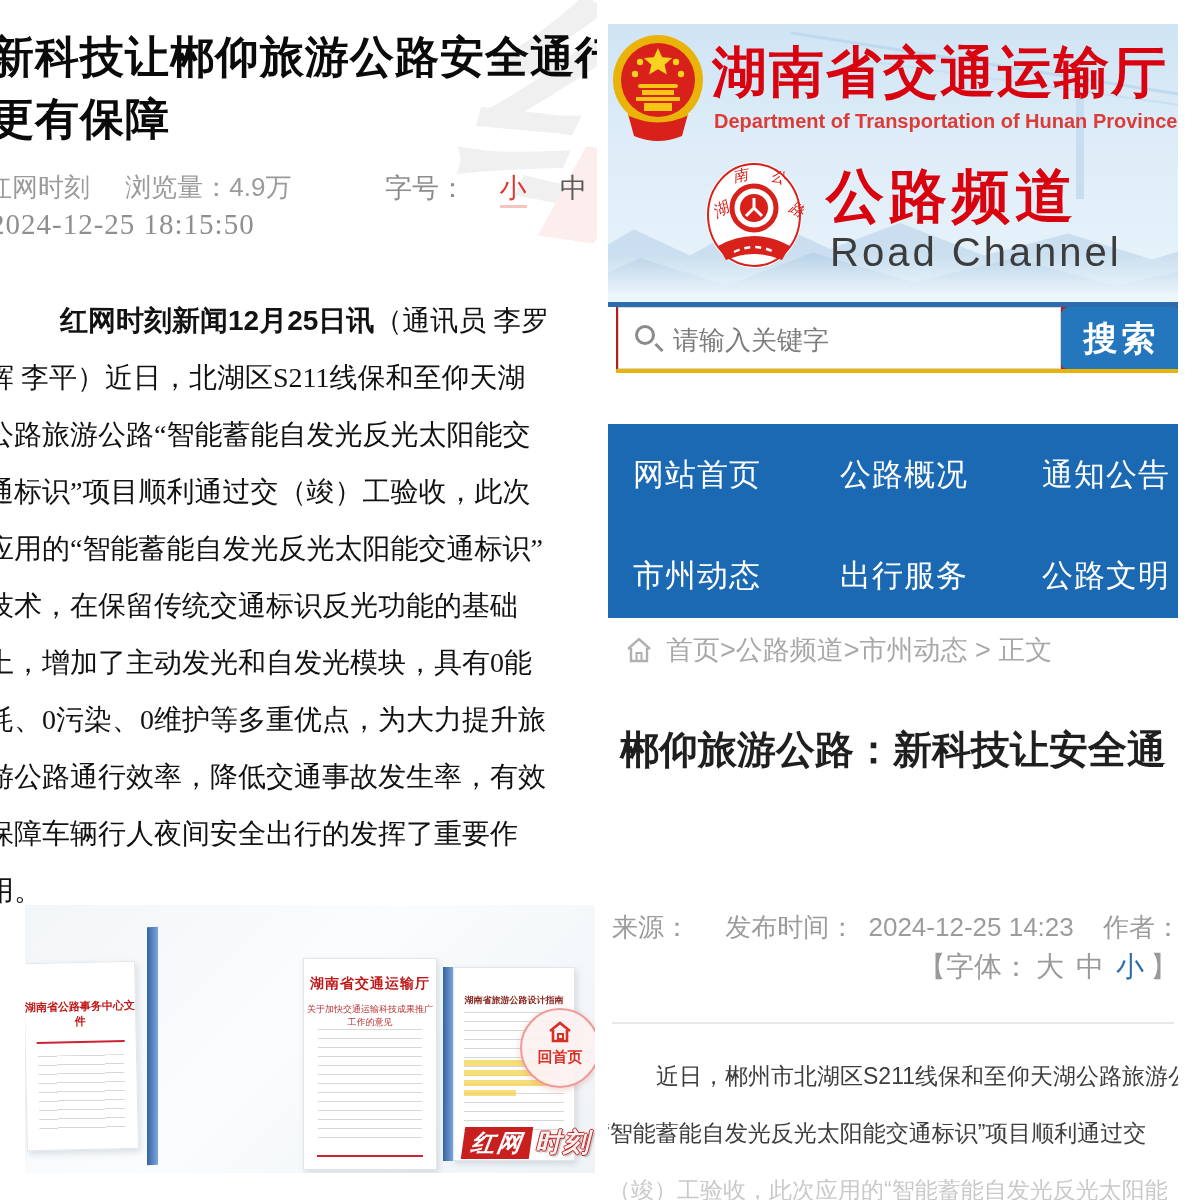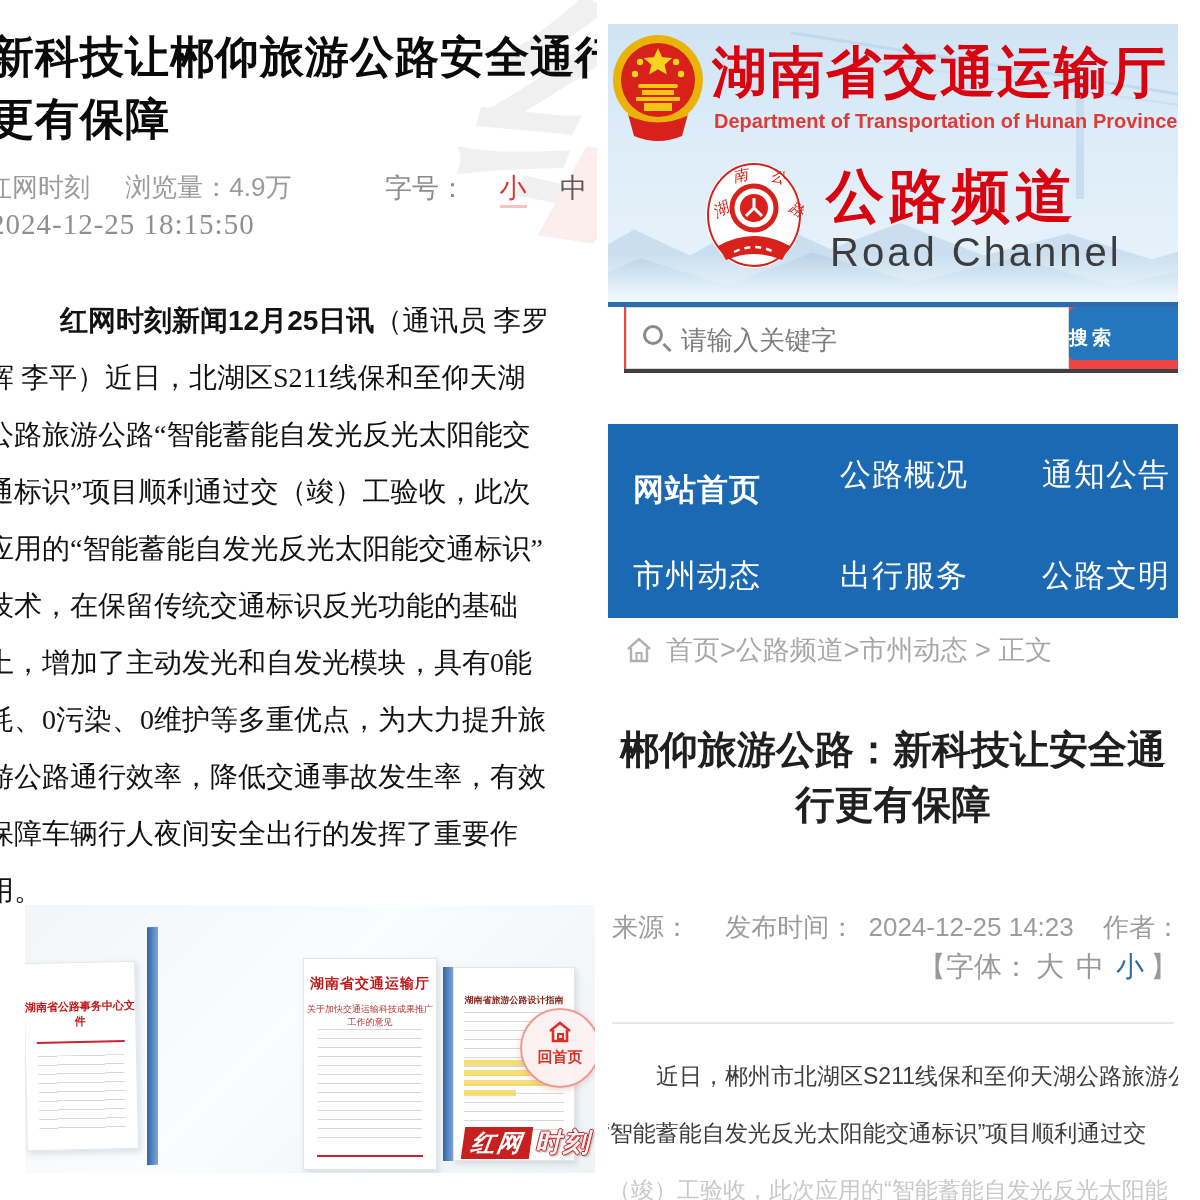--- a/index.html
+++ b/index.html
@@ -75,30 +75,30 @@
   .pylon { position:absolute; left:468px; top:55px; width:8px; height:120px; background:#c2daee; opacity:.8; }
 
   .emblem { position:absolute; left:4px; top:2px; }
   .banner-cn { position:absolute; left:104px; top:12px; font-size:55px; font-weight:bold; color:#d8030f; letter-spacing:2px; white-space:nowrap; }
   .banner-en { position:absolute; left:106px; top:86px; font-size:20px; font-weight:bold; color:#dc3c38; white-space:nowrap; }
   .chan-logo { position:absolute; left:96px; top:136px; }
   .chan-cn { position:absolute; left:218px; top:134px; font-size:58px; font-weight:bold; color:#d8030f; letter-spacing:5px; white-space:nowrap; }
   .chan-en { position:absolute; left:222px; top:206px; font-size:40px; color:#3c3c3c; letter-spacing:3px; white-space:nowrap; }
 
   .blue-bar { position:absolute; left:0; top:302px; width:570px; height:5px; background:#2a6cae; }
-  .search-row { position:absolute; left:16px; top:307px; width:570px; height:66px; border-bottom:4px solid #404040; background:#ef4444; }
+  .search-row { position:absolute; left:8px; top:307px; width:570px; height:66px; border-bottom:4px solid #eab308; background:#b91c1c; }
   .search-input { position:absolute; left:2px; top:0px; width:443px; height:62px; border:1px solid #d8d8d8; background:#fff; }
   .mag { position:absolute; left:16px; top:17px; width:20px; height:20px; border:3px solid #8a8a8a; border-radius:50%; }
   .mag::after { content:""; position:absolute; left:16px; top:18px; width:10px; height:3px; background:#8a8a8a; transform:rotate(45deg); }
   .placeholder { position:absolute; left:54px; top:15px; font-size:26px; color:#7d7d7d; }
-  .search-btn { position:absolute; left:445px; top:0px; width:121px; height:53px; background:#2577bd; color:#fff; font-size:19px; font-weight:bold; line-height:62px; border-radius:8px 8px 6px 6px; letter-spacing:4px; cursor:pointer; }
+  .search-btn { position:absolute; left:445px; top:0px; width:121px; height:62px; background:#2577bd; color:#fff; font-size:34px; font-weight:bold; text-align:center; line-height:62px; border-radius:8px 8px 6px 6px; letter-spacing:4px; cursor:pointer; }
 
   .nav { position:absolute; left:0; top:424px; width:570px; height:194px; background:#1b69b3; }
   .nav .nitem { position:absolute; color:#fff; font-size:31px; letter-spacing:1px; cursor:pointer; white-space:nowrap; }
-  .n0 { left:25px; top:45px;font-weight:bold; } .n1 { left:232px; top:30px; } .n2 { left:434px; top:30px; }
+  .n0 { left:25px; top:30px; } .n1 { left:232px; top:30px; } .n2 { left:434px; top:30px; }
   .n3 { left:25px; top:131px; } .n4 { left:232px; top:131px; } .n5 { left:434px; top:131px; }
 
   .breadcrumb { position:absolute; left:16px; top:632px; height:40px; color:#a8a8a8; font-size:27px; white-space:nowrap; }
   .breadcrumb svg { vertical-align:-6px; margin-right:12px; }
 
   .art-title { position:absolute; left:0; top:722px; width:570px; text-align:center; font-size:39px; font-weight:bold; color:#1f1f1f; line-height:55px; }
 
   .art-meta { position:absolute; left:4px; top:910px; width:566px; font-size:26px; color:#9c9c9c; white-space:nowrap; }
   .art-meta .lbl { margin-right:6px;text-align:center; }
   .art-meta .sp { margin-left:22px; }
@@ -266,21 +266,20 @@
     <div class="breadcrumb">
       <svg width="30" height="30" viewBox="0 0 30 30">
         <path d="M4 14 L15 4 L26 14" fill="none" stroke="#b0b0b0" stroke-width="2.4"></path>
         <path d="M7 13 V26 H23 V13" fill="none" stroke="#b0b0b0" stroke-width="2.4"></path>
         <rect x="12.5" y="18" width="5" height="8" fill="none" stroke="#b0b0b0" stroke-width="2"></rect>
       </svg><span>首页&gt;公路频道&gt;市州动态 &gt; 正文</span>
     </div>
 
     <h1 class="art-title">
       <span>郴仰旅游公路：新科技让安全通</span><br>
-      <span>行更有保障</span>
     </h1>
 
     <div class="art-meta">
       <span class="lbl">来源：</span>
       <span class="sp lbl">发布时间：</span>
       <span>2024-12-25 14:23</span>
       <span class="sp lbl">作者：</span>
       
     </div>
 

